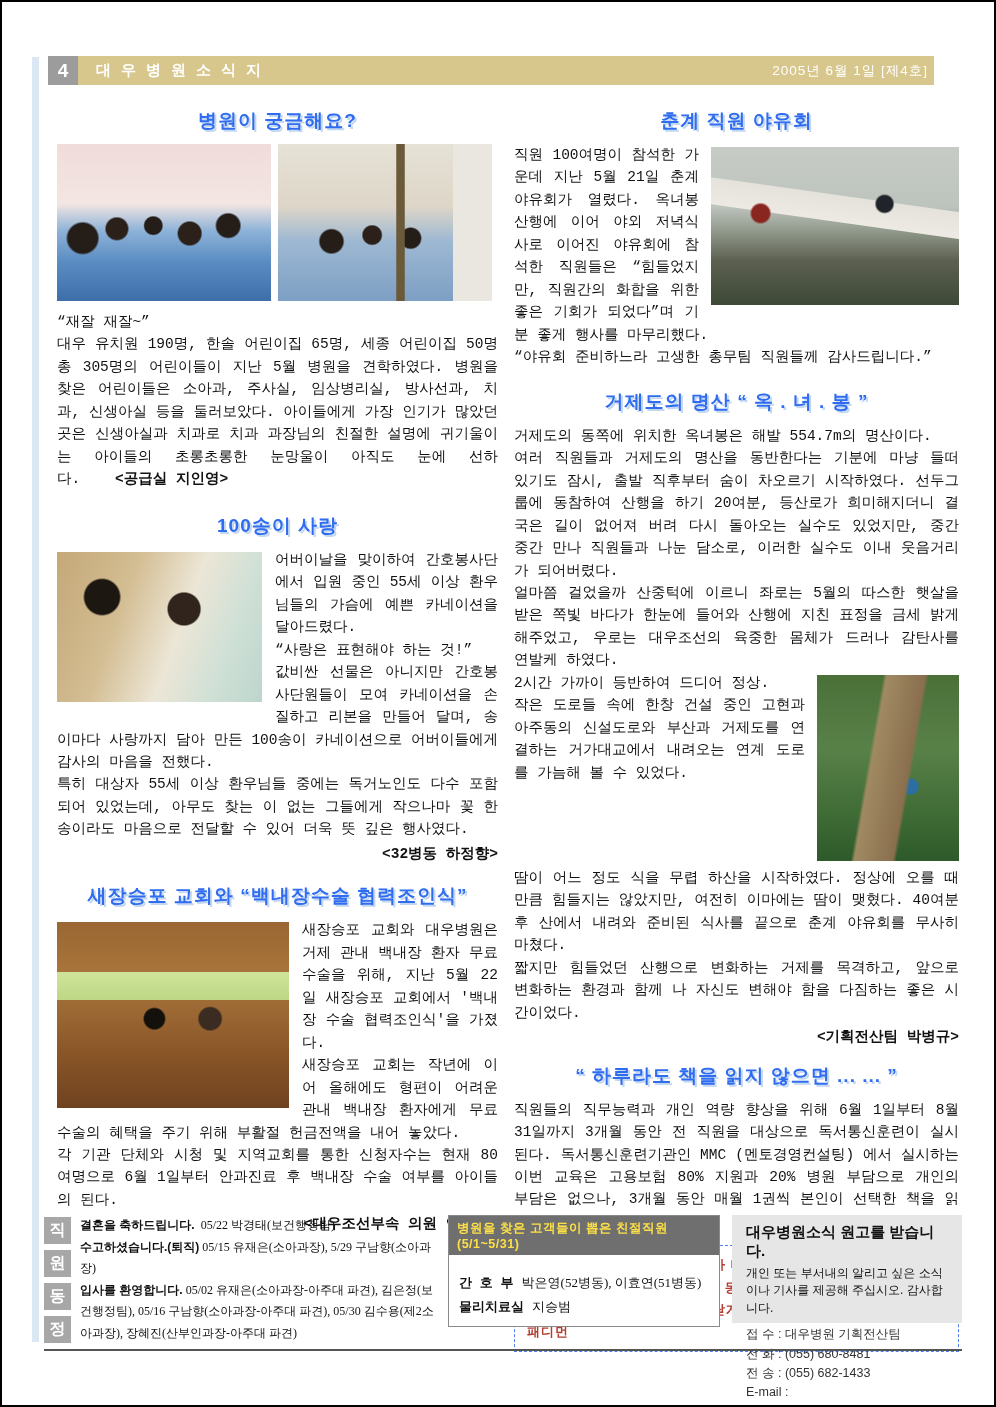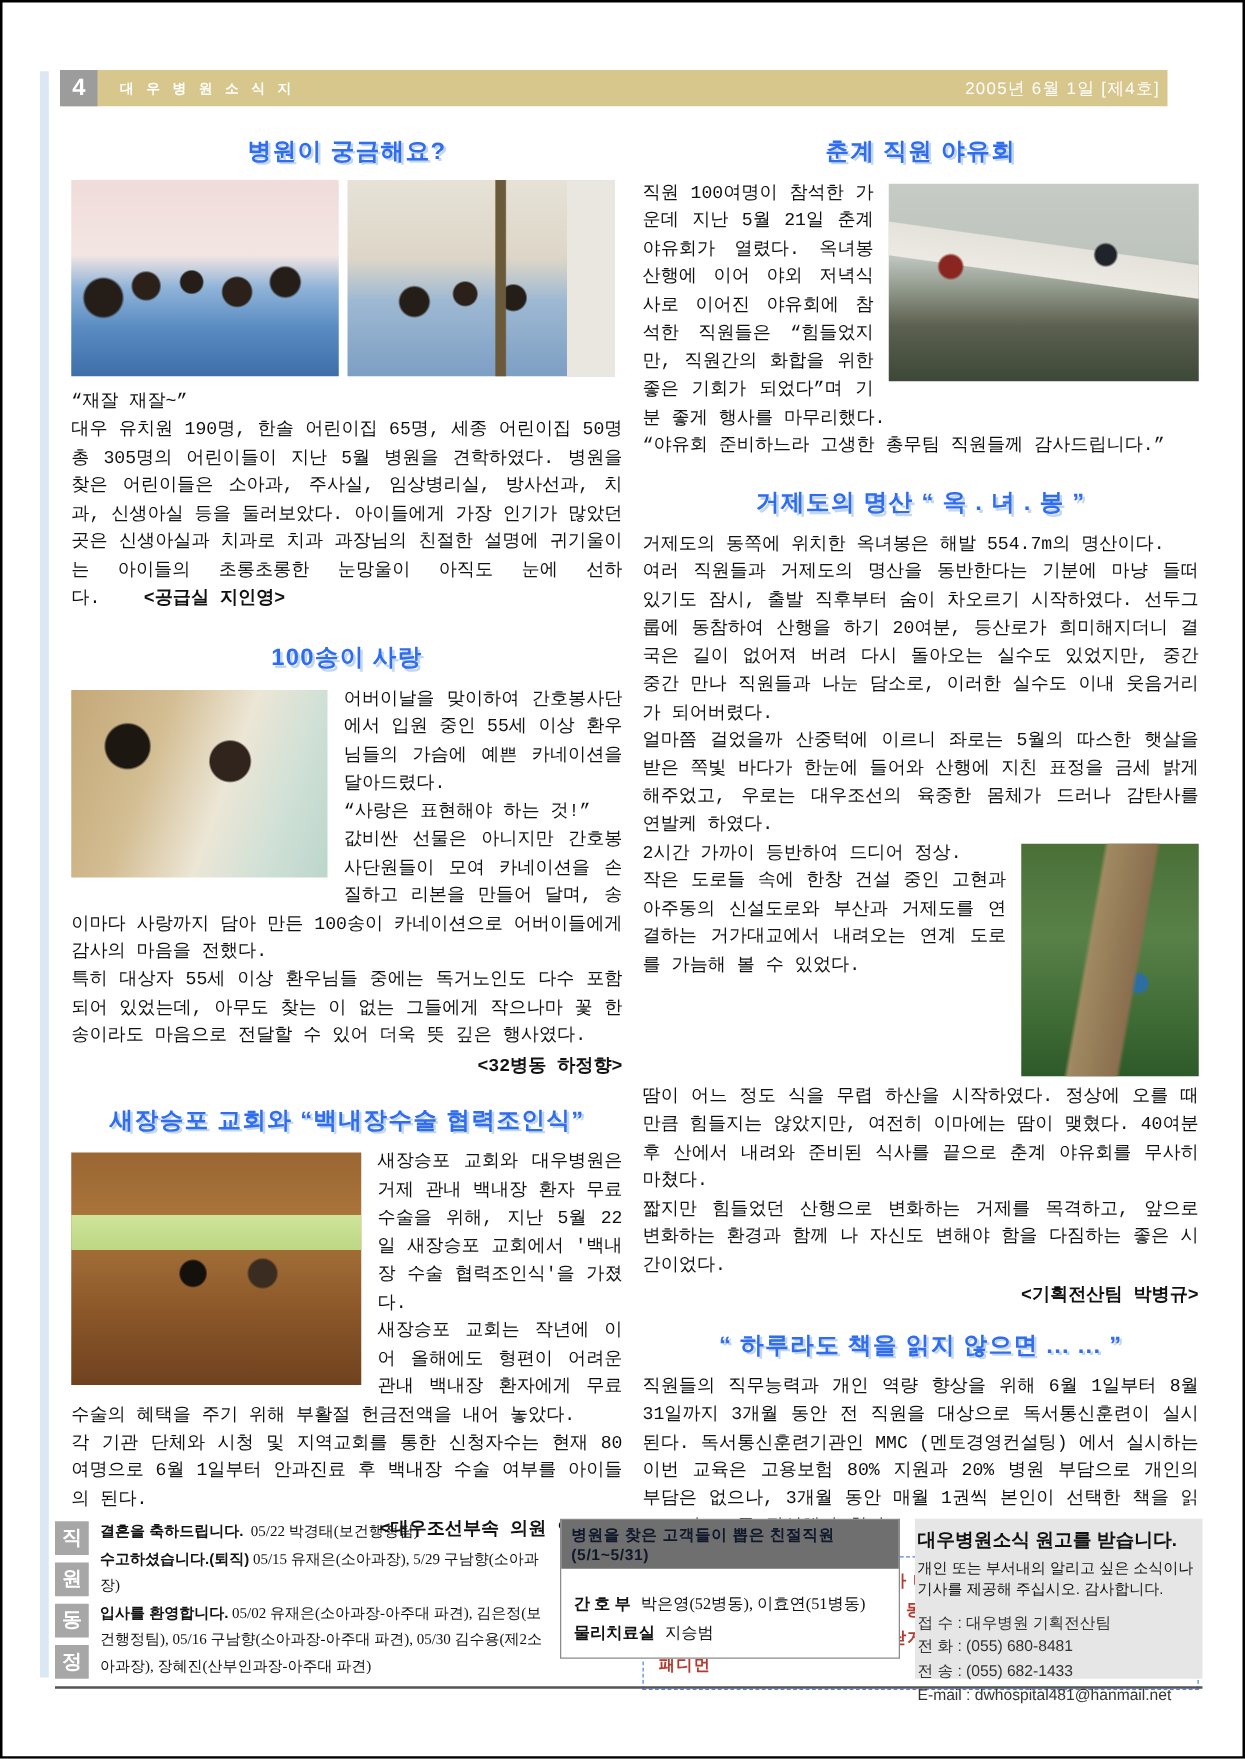--- a/index.html
+++ b/index.html
@@ -13,21 +13,21 @@
   
   .masthead{
     position:absolute;left:46px;right:60px;top:54px;height:29px;
     background:#d8c78c;display:flex;align-items:center;
     font-family:"Liberation Sans","DejaVu Sans",sans-serif;
   }
   .pagenum{
     width:30px;height:29px;background:#9c9c9c;color:#fff;font-size:19px;font-weight:bold;
     display:flex;align-items:center;justify-content:center;margin-right:18px;
   }
-  .masthead-title{color:#fff;font-size:11px;letter-spacing:10px;font-weight:bold;}
+  .masthead-title{color:#fff;font-size:15px;letter-spacing:10px;font-weight:bold;}
   .masthead-date{margin-left:auto;color:#fff;font-size:13.5px;padding-right:6px;letter-spacing:1px;}
 
   
   .columns{position:absolute;left:55px;top:96px;width:902px;display:flex;gap:16px;}
   .col-left{width:441px;}
   .col-right{width:445px;}
 
   .sec-title{
     font-family:"Liberation Sans","DejaVu Sans",sans-serif;
     font-weight:bold;font-size:19px;color:#2f6cf0;letter-spacing:1px;
@@ -86,27 +86,27 @@
   .bottom-band{position:absolute;left:42px;top:1213px;width:918px;display:flex;gap:12px;
     font-family:"Liberation Sans","DejaVu Sans",sans-serif;}
   .staff{display:flex;gap:9px;width:392px;}
   .staff-label{display:flex;flex-direction:column;gap:6px;padding-top:2px;}
   .staff-label span{width:27px;height:27px;background:#a7a7a7;color:#fff;font-weight:bold;
     font-size:16px;display:flex;align-items:center;justify-content:center;}
   .staff-text{font-size:12px;line-height:1.8;font-family:"Liberation Serif","DejaVu Serif",serif;}
   .staff-text b{font-family:"Liberation Sans","DejaVu Sans",sans-serif;}
 
   .kindness{width:272px;border:1px solid #8a8a8a;background:#fff;height:112px;box-sizing:border-box;}
-  .kindness-title{background:#6f6f6f;color:#0f172a;font-weight:bold;font-size:12.5px;
+  .kindness-title{background:#6f6f6f;color:#fde047;font-weight:bold;font-size:12.5px;
     padding:4px 8px;letter-spacing:0.5px;}
   .kindness-body{padding:16px 10px;font-size:13px;line-height:1.8;
     font-family:"Liberation Serif","DejaVu Serif",serif;}
-  .kindness-body b{font-family:Liberation Serif, serif;margin-right:8px;}
-
-  .submit{flex:1;background:#e6e6e6;padding:8px 2px;box-sizing:border-box;height:128px;}
+  .kindness-body b{font-family:Liberation Mono, monospace;margin-right:8px;}
+
+  .submit{flex:1;background:#e6e6e6;padding:8px 14px;box-sizing:border-box;height:108px;}
   .submit-title{font-weight:bold;font-size:15px;margin-bottom:4px;}
   .submit-desc{font-size:12px;line-height:1.45;margin-bottom:8px;}
   .submit-line{font-size:12.5px;line-height:1.55;color:#333;}
 
   .bottom-rule{position:absolute;left:42px;top:1347px;width:918px;height:2px;background:#555;}
 </style>
 </head>
 <body>
 
 <div class="page">

